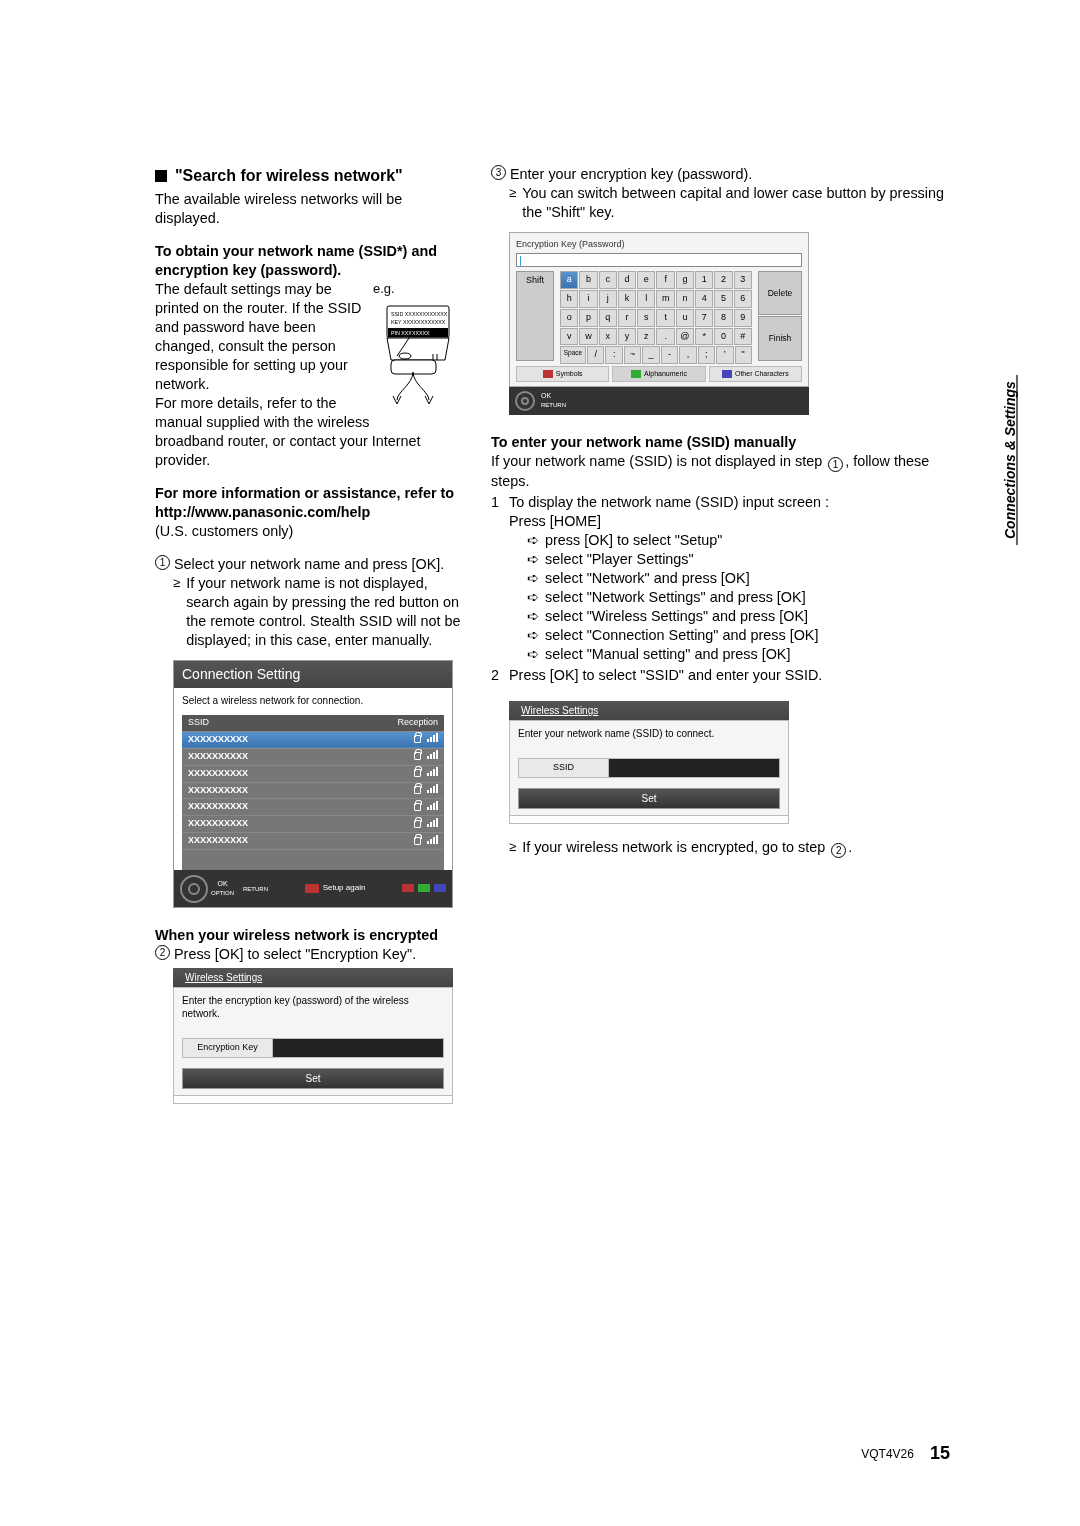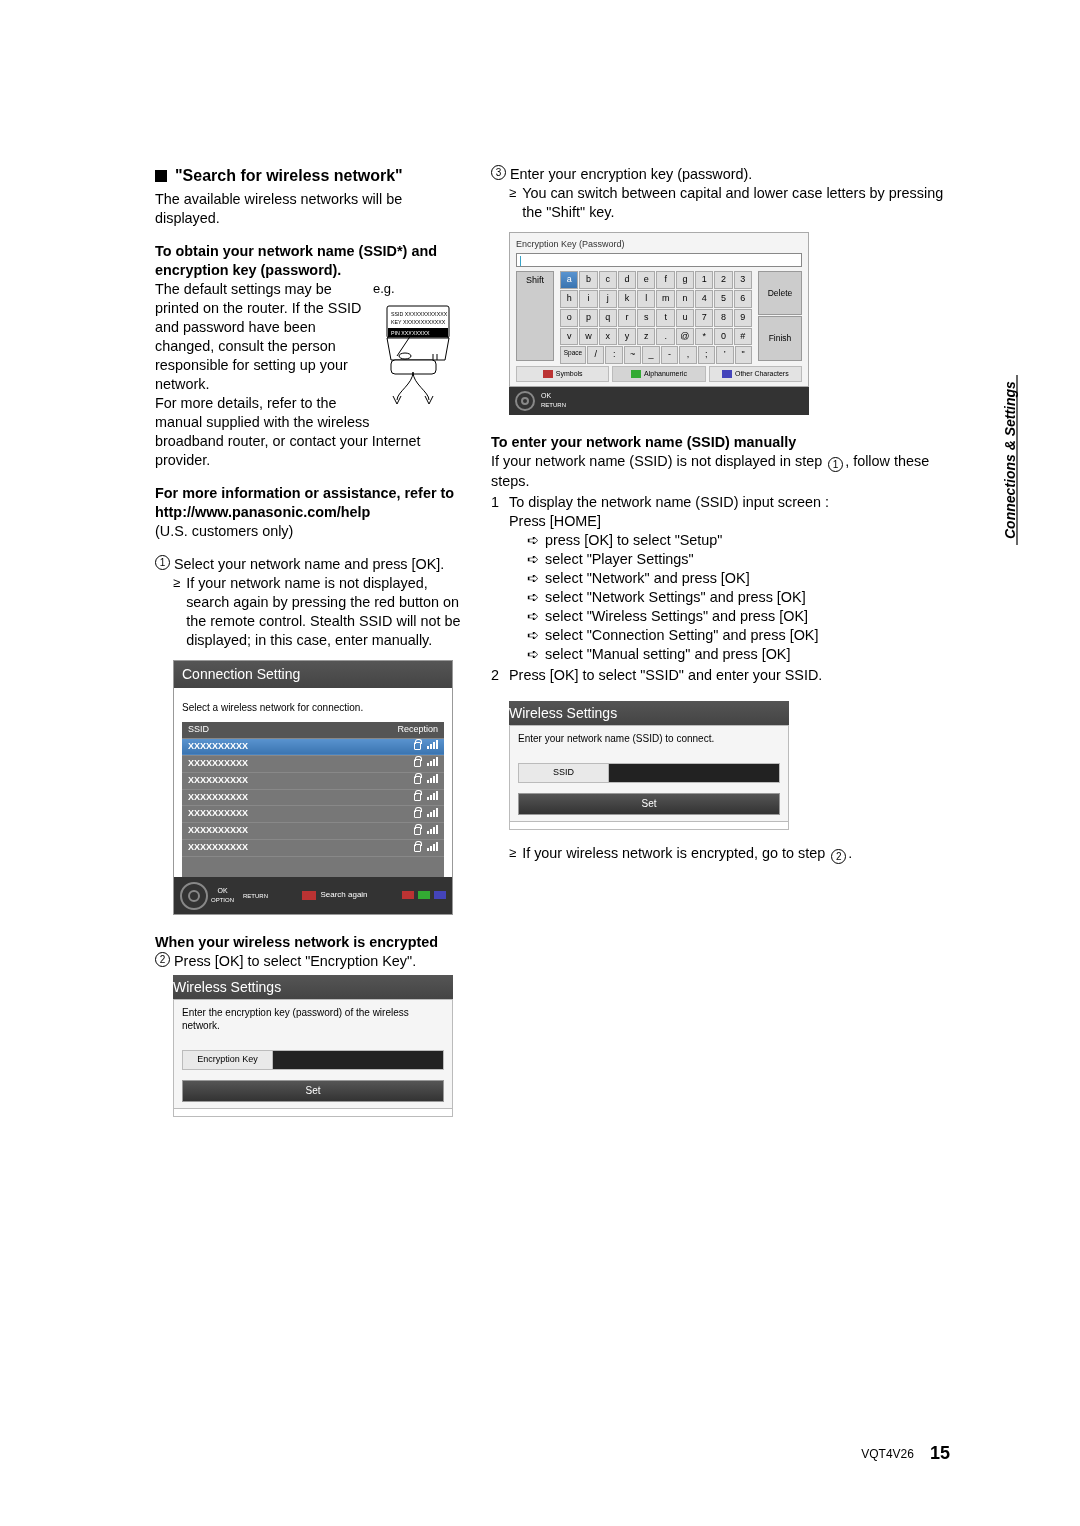--- a/index.html
+++ b/index.html
@@ -42,21 +42,21 @@
     .scr-foot .dpad .ring::after{content:"";position:absolute;inset:6px;border:2px solid #888;border-radius:50%;}
     .rgb { display: flex; gap: 4px; }
     .rgb span { width: 12px; height: 8px; }
     .rgb .r{background:#b33}.rgb .g{background:#3a3}.rgb .b{background:#44b}
     .footlabels { font-size:7px;line-height:8px; display:flex; flex-direction:column; align-items:center; gap:1px;}
     .searchagain { display:flex; align-items:center; gap:4px; font-size:8px;}
     .searchagain .redsq{width:14px;height:9px;background:#b33;}
 
     
     .wirebox { margin: 4px 0 0 18px; width: 280px; }
-    .wire-hdr { background: linear-gradient(#555,#444); color:#fff; padding:3px 0; font-size:14px; }
+    .wire-hdr { background: linear-gradient(#555,#444); color:#fff; padding:3px 12px; font-size:10px;text-decoration:underline; }
     .wire-body { background:#f5f5f5; border:1px solid #bbb; padding:6px 8px; font-size:10px; }
     .field-row { display:flex; margin:18px 0 10px; }
     .field-label { flex: 0 0 90px; background:#e9e9e9; border:1px solid #bbb; border-right:none; padding:3px 6px; font-size:9px; text-align:center; }
     .field-val { flex:1; background:#222; border:1px solid #bbb; padding:3px 6px; color:#fff; font-size:9px; min-height:14px; }
     .setbtn { background: linear-gradient(#555,#333); color:#fff; text-align:center; padding:3px; font-size:10px; border:1px solid #999; }
 
     
     .kbd-screen { width: 300px; margin: 10px 0 18px; }
     .kbd-outer { background:#f4f4f4; border:1px solid #aaa; padding:6px 6px 4px; font-size:10px; }
     .kbd-title { font-size:9px; color:#333; margin-bottom:2px; }
@@ -130,21 +130,21 @@
       <span style="flex:1;">Select your network name and press [OK].</span>
     </div>
     <div class="ul-item">
       <span class="blt">≥</span>
       <span class="cont">If your network name is not displayed, search again by pressing the red button on the remote control. Stealth SSID will not be displayed; in this case, enter manually.</span>
     </div>
 
     <div class="screen1">
       <div class="scr-hdr">Connection Setting</div>
       <div class="scr-body">
-        <div style="margin-bottom:8px;margin-top:7px;">Select a wireless network for connection.</div>
+        <div style="margin-bottom:8px;">Select a wireless network for connection.</div>
         <table class="scr-tbl">
           <tbody>
               <tr>
                 <th>SSID</th>
                 <th>Reception</th>
               </tr>
           <tr class="sel">
                 <td>XXXXXXXXXX</td>
                 <td><span class="lock"></span><span class="bars">
                     <span class="b1"></span>
@@ -225,21 +225,21 @@
             <span>OK</span>
             <span style="font-size:6px;">OPTION</span>
           </div>
           <div class="footlabels" style="margin-left:6px;">
             <span></span>
             <span style="font-size:6px;">RETURN</span>
           </div>
         </div>
         <div class="searchagain">
             <span class="redsq"></span>
-            <span>Search again</span>
+            <span>Setup again</span>
           </div>
         <div class="rgb">
             <span class="r"></span>
             <span class="g"></span>
             <span class="b"></span>
           </div>
       </div>
     </div>
 
     <p class="bold" style="margin-top:18px;">When your wireless network is encrypted</p>
@@ -262,21 +262,21 @@
     </div>
   </div>
 
   <div class="col">
     <div style="display:flex;">
       <span class="circ">3</span>
       <span>Enter your encryption key (password).</span>
     </div>
     <div class="ul-item">
       <span class="blt">≥</span>
-      <span class="cont">You can switch between capital and lower case letters by pressing the "Shift" key.</span>
+      <span class="cont">You can switch between capital and lower case button by pressing the "Shift" key.</span>
     </div>
 
     <div class="kbd-screen" style="margin-left:18px;">
       <div class="kbd-outer">
         <div class="kbd-title">Encryption Key (Password)</div>
         <div class="kbd-input"></div>
         <div class="kbd-grid">
           <div class="kbd-shift">Shift</div>
           <div class="kbd-keys" id="kbd-keys">
               <div class="kbd-row">

